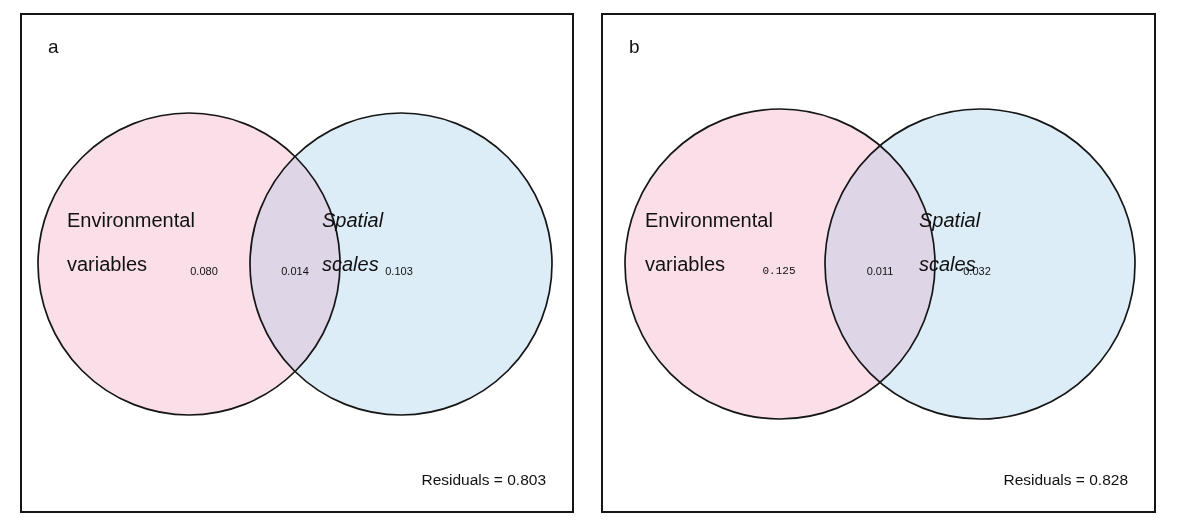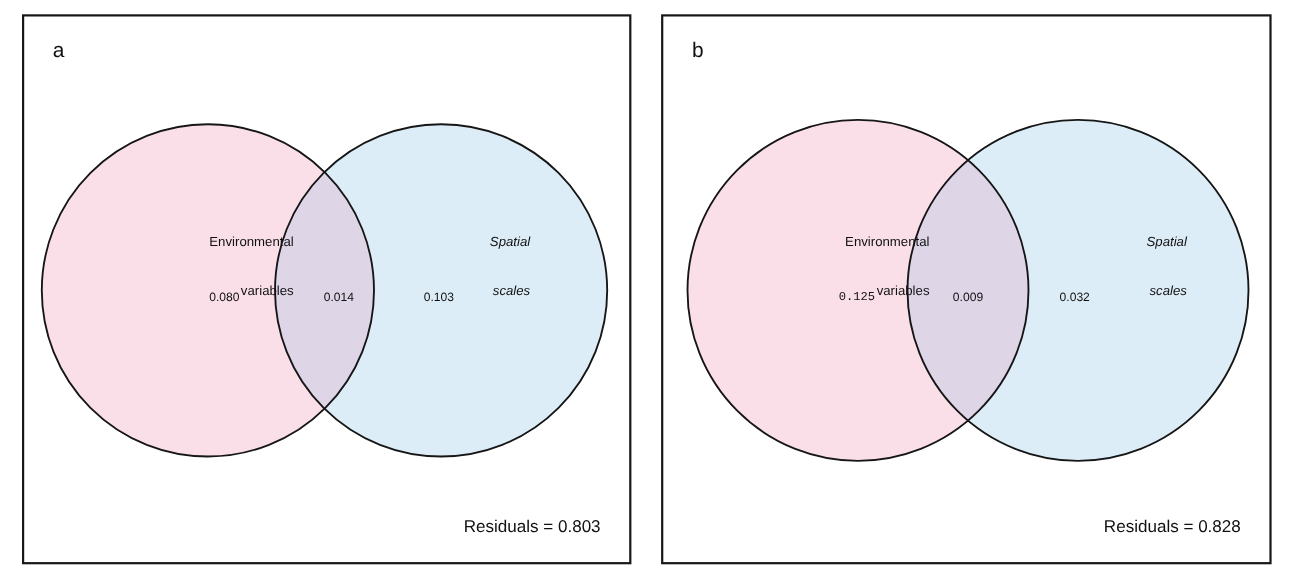--- a/index.html
+++ b/index.html
@@ -44,22 +44,22 @@
     left: 0;
     top: 0;
     width: 100%;
     height: 100%;
   }
 
   .venn svg { display: block; }
 
   .vlabel {
     position: absolute;
-    text-align: right;
-    font-size: 12px;
+    text-align: left;
+    font-size: 20px;
     line-height: 22px;
     color: #111111;
     white-space: pre-line;
   }
   .vlabel.left-set  { width: 200px; }
   .vlabel.right-set { width: 160px; font-style: italic; }
 
   .vvalue {
     position: absolute;
     text-align: center;
@@ -75,21 +75,21 @@
     line-height: 18px;
     color: #111111;
     white-space: nowrap;
     text-align: right;
   }
 
   
   #a-label-left   { left: 45px;  top: 172px; }
   #a-label-right  { left: 300px; top: 172px; }
   #a-val-left     { left: 137px; top: 247px; }
-  #a-val-mid      { left: 241px; top: 247px; }
+  #a-val-mid      { left: 228px; top: 247px; }
   #a-val-right    { left: 320px; top: 247px; padding-left: 12px; }
   #a-residuals    { right: 26px; bottom: 22px; }
 
   
   #b-label-left   { left: 42px;  top: 172px; }
   #b-label-right  { left: 316px; top: 172px; }
   #b-val-left     { left: 131px; top: 247px; font-family: Liberation Mono, monospace; }
   #b-val-mid      { left: 232px; top: 247px; }
   #b-val-right    { left: 329px; top: 247px; }
   #b-residuals    { right: 26px; bottom: 22px; }
@@ -162,19 +162,19 @@
       <div>Environmental</div>
       <div>variables</div>
     </div>
 
     <div class="vlabel right-set" id="b-label-right">
       <div>Spatial</div>
       <div>scales</div>
     </div>
 
     <div class="vvalue" id="b-val-left">0.125</div>
-    <div class="vvalue" id="b-val-mid">0.009</div>
+    <div class="vvalue" id="b-val-mid">0.011</div>
     <div class="vvalue" id="b-val-right">0.032</div>
 
     <div class="residuals" id="b-residuals">Residuals = 0.828</div>
   </div>
 
 </div>
 
 </body></html>

